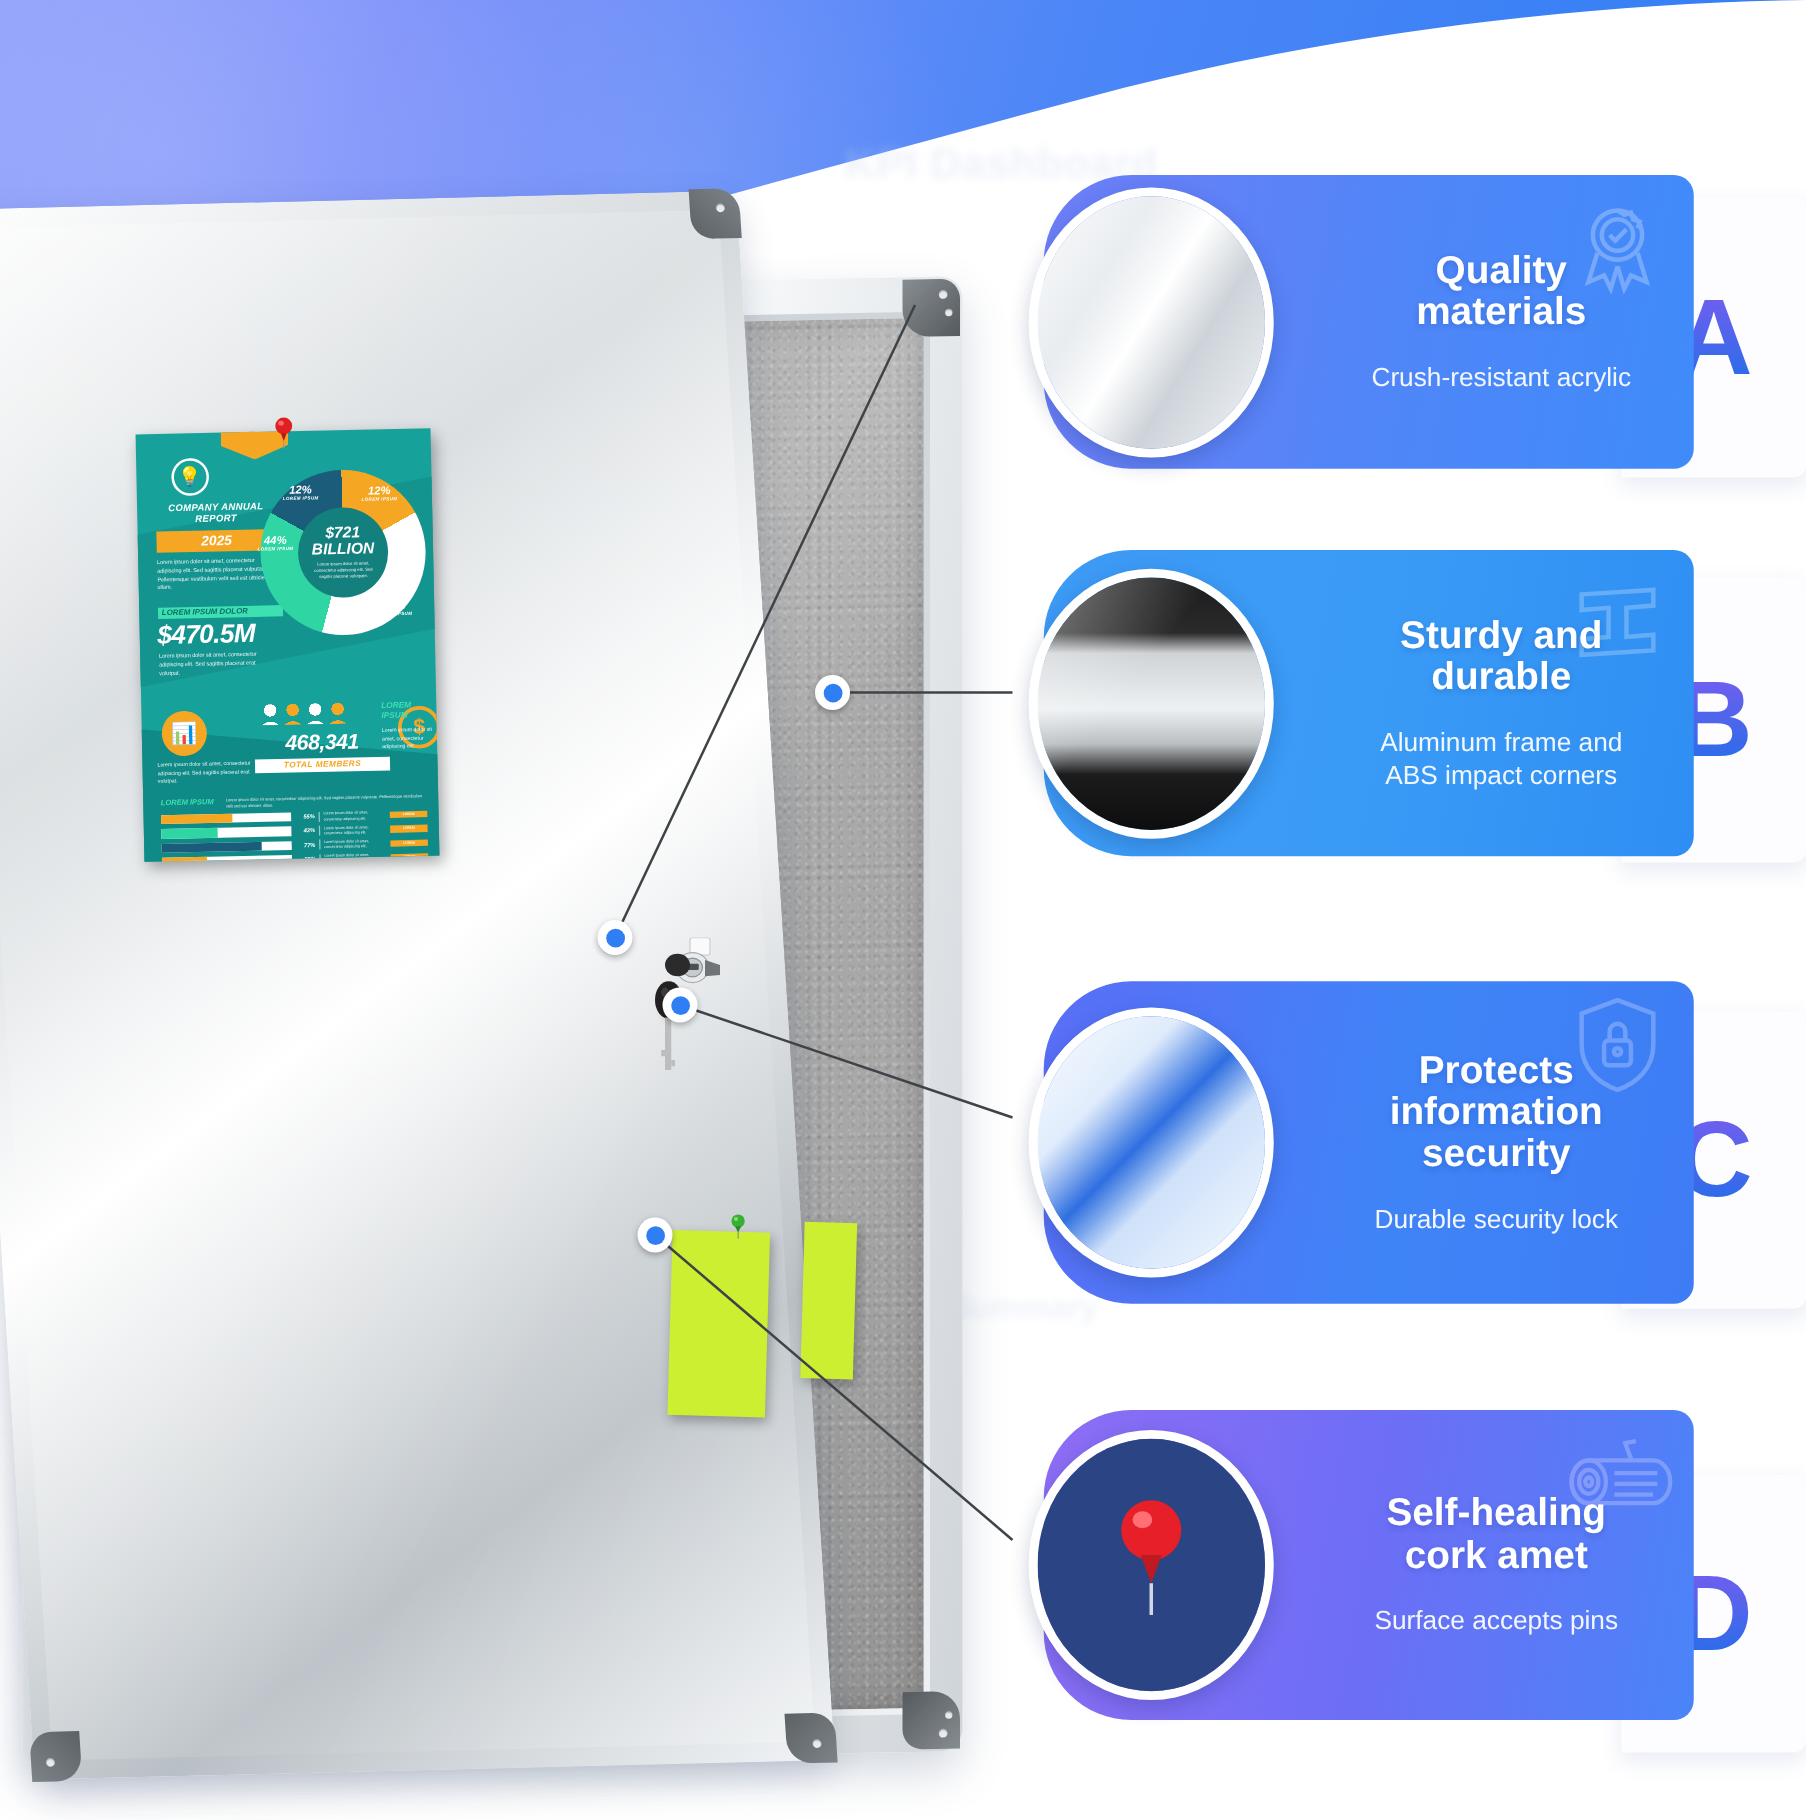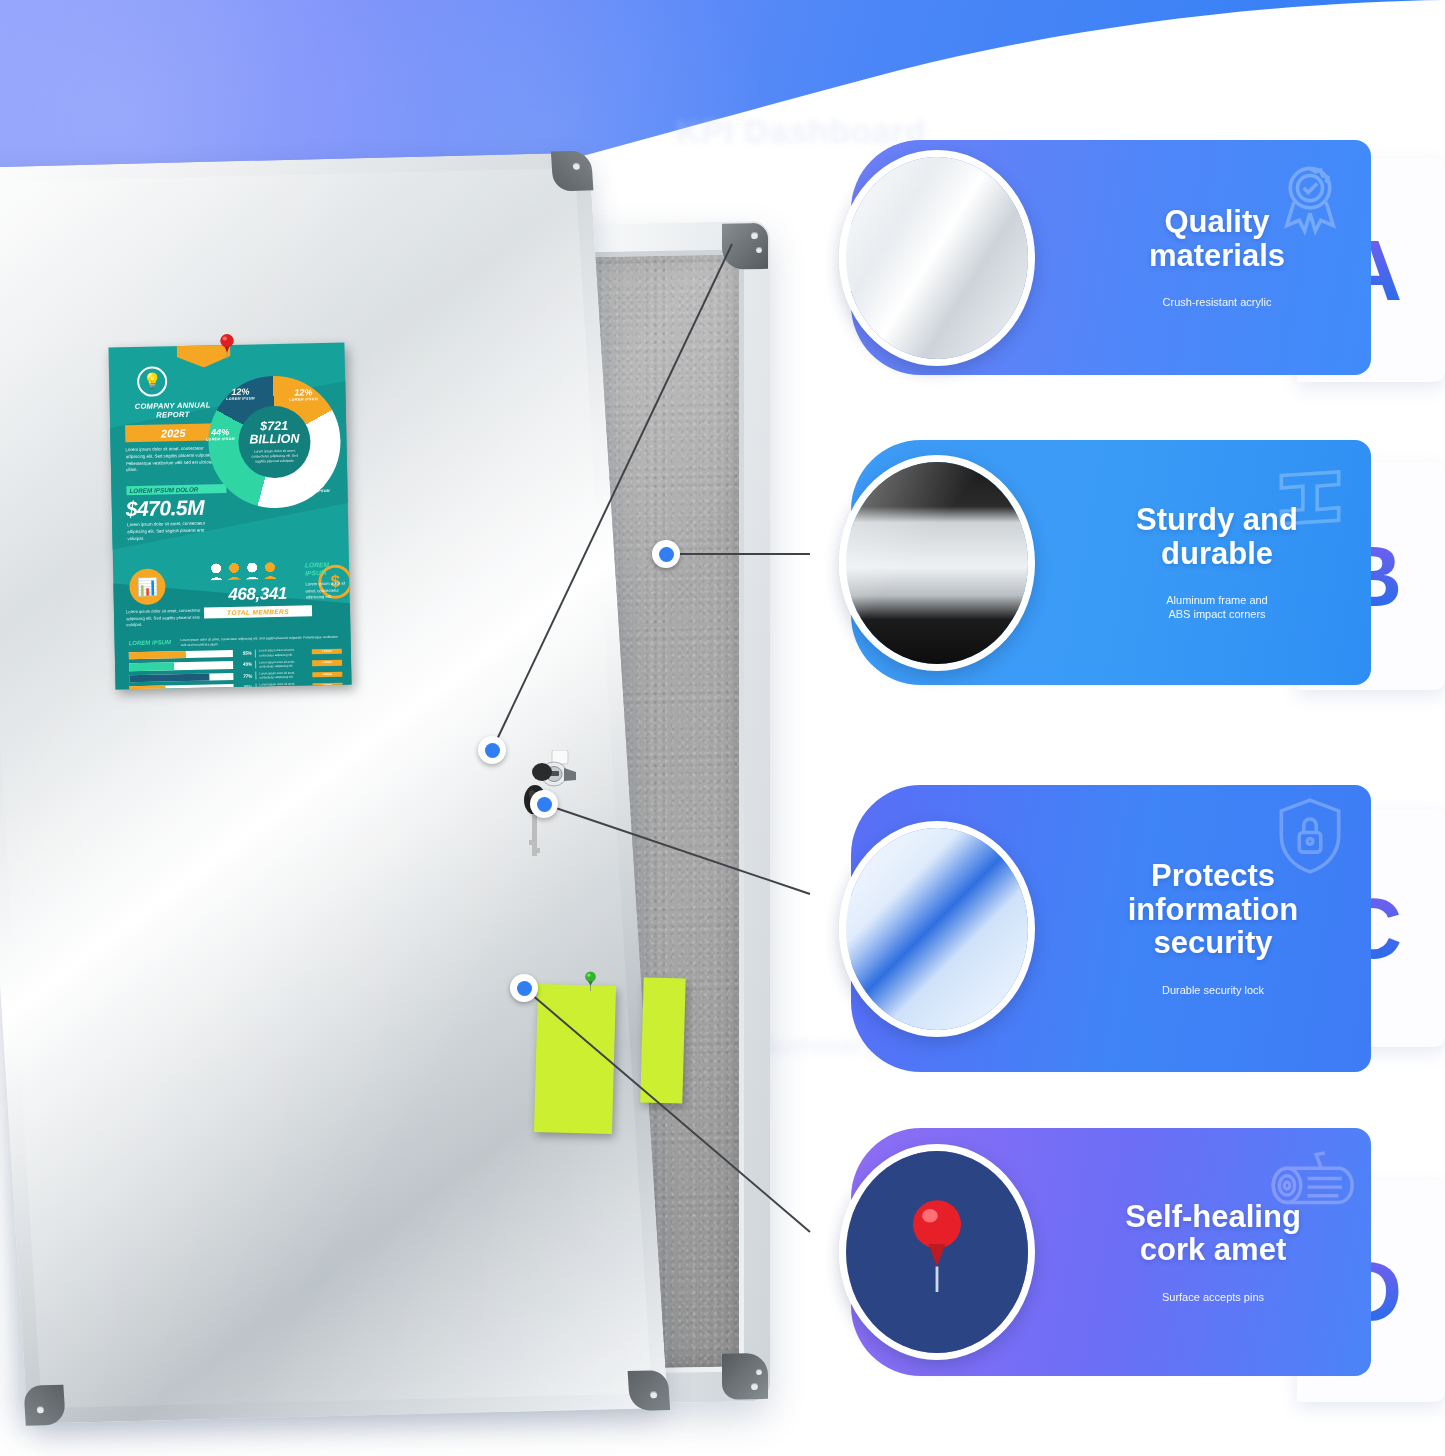--- a/index.html
+++ b/index.html
@@ -238,33 +238,33 @@
     border-radius:0 10px 10px 0;
     display:flex; align-items:center; justify-content:center;
     box-shadow:0 6px 18px rgba(70,90,160,.13);
   }
   .card-letter{
     font-size:86px; font-weight:bold; line-height:1;
     background:linear-gradient(180deg,#7b5cf0,#1f6fe8);
     -webkit-background-clip:text; background-clip:text; color:transparent;
   }
   .card-body{
-    position:absolute; left:56px; width:520px;
+    position:absolute; left:40px; width:520px;
     border-radius:70px 16px 16px 70px;
     display:flex; align-items:center;
   }
   .card-photo{
     position:absolute; left:-12px; top:50%; transform:translateY(-50%);
     width:196px; height:216px; border-radius:50%;
     border:7px solid #ffffff; overflow:hidden;
     box-shadow:0 6px 16px rgba(20,40,90,.22);
   }
   .card-text{ position:absolute; left:232px; width:268px; text-align:center; color:#fff; }
   .card-title{ font-size:31px; font-weight:bold; line-height:1.08; text-shadow:0 2px 5px rgba(0,40,110,.20); }
-  .card-sub{ font-size:11px; margin-top:24px; line-height:1.25; color:#f2f7ff; }
+  .card-sub{ font-size:21px; margin-top:24px; line-height:1.25; color:#f2f7ff; }
   .card-ghosticon{
     position:absolute; right:18px; top:14px; width:86px; height:86px; opacity:.30;
   }
 
   
   #card-a .card-body { background:linear-gradient(100deg,#6e7ef7 0%,#4f86f8 55%,#3f8bfa 100%); }
   #card-b .card-body { background:linear-gradient(100deg,#3d9af5 0%,#3a9bf6 50%,#2f8ef3 100%); }
   #card-c .card-body { background:linear-gradient(100deg,#5a6ef6 0%,#3f84f7 55%,#3e7cf5 100%); }
   #card-d .card-body { background:linear-gradient(100deg,#8e6df4 0%,#6d6ef6 50%,#4a84f8 100%);text-decoration:underline; }
 
@@ -533,21 +533,21 @@
             <span>ABS impact corners</span>
           </div>
         </div>
       </div>
     </div>
 
     <div class="card" id="card-c" style="top:785px;height:285px;">
       <div class="card-letterpanel" style="top:24px;height:238px;width:148px;">
         <div class="card-letter">C</div>
       </div>
-      <div class="card-body" style="top:0;height:287px;">
+      <div class="card-body" style="top:0;height:258px;">
         <div class="card-photo">
           <div class="ph-lock"></div>
             <div class="shine"></div>
         </div>
         <svg class="card-ghosticon" style="top:8px;" viewBox="0 0 48 48" fill="none" stroke="#dfe9ff" stroke-width="2">
           <path d="M24 4 L40 10 L40 24 C40 34 33 41 24 44 C15 41 8 34 8 24 L8 10 Z"></path>
           <rect x="18" y="22" width="12" height="11" rx="2"></rect>
           <path d="M20.5 22 L20.5 18 a3.5 3.5 0 0 1 7 0 L27.5 22"></path>
           <circle cx="24" cy="27" r="1.6"></circle>
         </svg>

